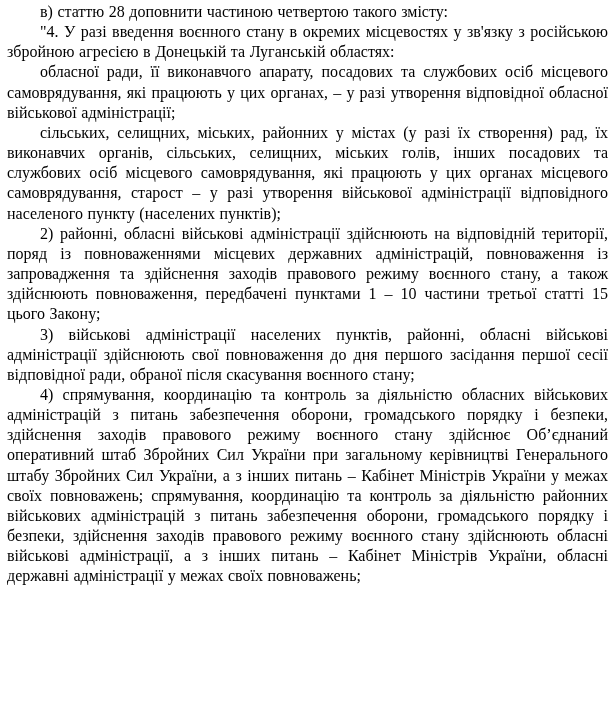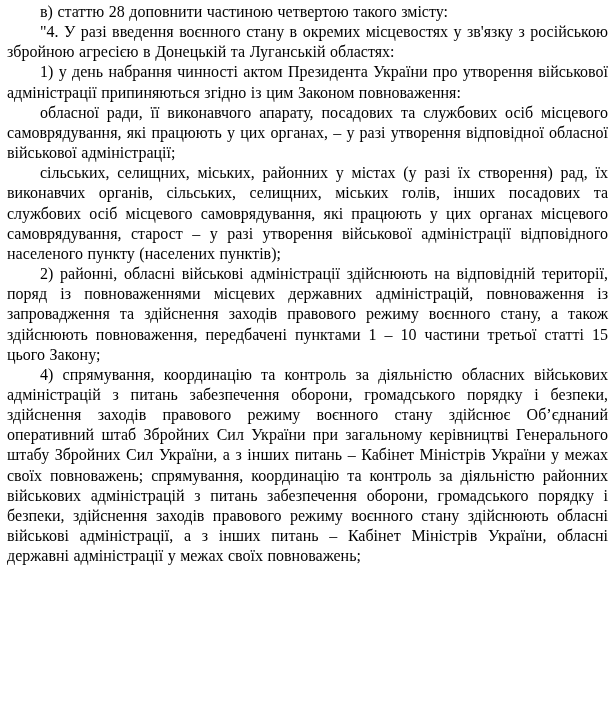--- a/index.html
+++ b/index.html
@@ -31,18 +31,18 @@
     color: #000000;
     word-spacing: 0.5px;
   }
 </style>
 </head>
 <body>
 
 <div class="page" style="background: rgb(255, 255, 255); color: rgb(0, 0, 0);">
   <p>в) статтю 28 доповнити частиною четвертою такого змісту:</p>
   <p>"4. У разі введення воєнного стану в окремих місцевостях у зв'язку з російською збройною агресією в Донецькій та Луганській областях:</p>
-  <p>1) у день набрання чинності актом Президента України про утворення військової адміністрації припиняються згідно із цим Законом повноваження:</p>
   <p>обласної ради, її виконавчого апарату, посадових та службових осіб місцевого самоврядування, які працюють у цих органах, – у разі утворення відповідної обласної військової адміністрації;</p>
   <p>сільських, селищних, міських, районних у містах (у разі їх створення) рад, їх виконавчих органів, сільських, селищних, міських голів, інших посадових та службових осіб місцевого самоврядування, які працюють у цих органах місцевого самоврядування, старост – у разі утворення військової адміністрації відповідного населеного пункту (населених пунктів);</p>
   <p>2) районні, обласні військові адміністрації здійснюють на відповідній території, поряд із повноваженнями місцевих державних адміністрацій, повноваження із запровадження та здійснення заходів правового режиму воєнного стану, а також здійснюють повноваження, передбачені пунктами 1 – 10 частини третьої статті 15 цього Закону;</p>
+  <p>3) військові адміністрації населених пунктів, районні, обласні військові адміністрації здійснюють свої повноваження до дня першого засідання першої сесії відповідної ради, обраної після скасування воєнного стану;</p>
   <p>4) спрямування, координацію та контроль за діяльністю обласних військових адміністрацій з питань забезпечення оборони, громадського порядку і безпеки, здійснення заходів правового режиму воєнного стану здійснює Об’єднаний оперативний штаб Збройних Сил України при загальному керівництві Генерального штабу Збройних Сил України, а з інших питань – Кабінет Міністрів України у межах своїх повноважень; спрямування, координацію та контроль за діяльністю районних військових адміністрацій з питань забезпечення оборони, громадського порядку і безпеки, здійснення заходів правового режиму воєнного стану здійснюють обласні військові адміністрації, а з інших питань – Кабінет Міністрів України, обласні державні адміністрації у межах своїх повноважень;</p>
 </div>
 
 </body></html>

